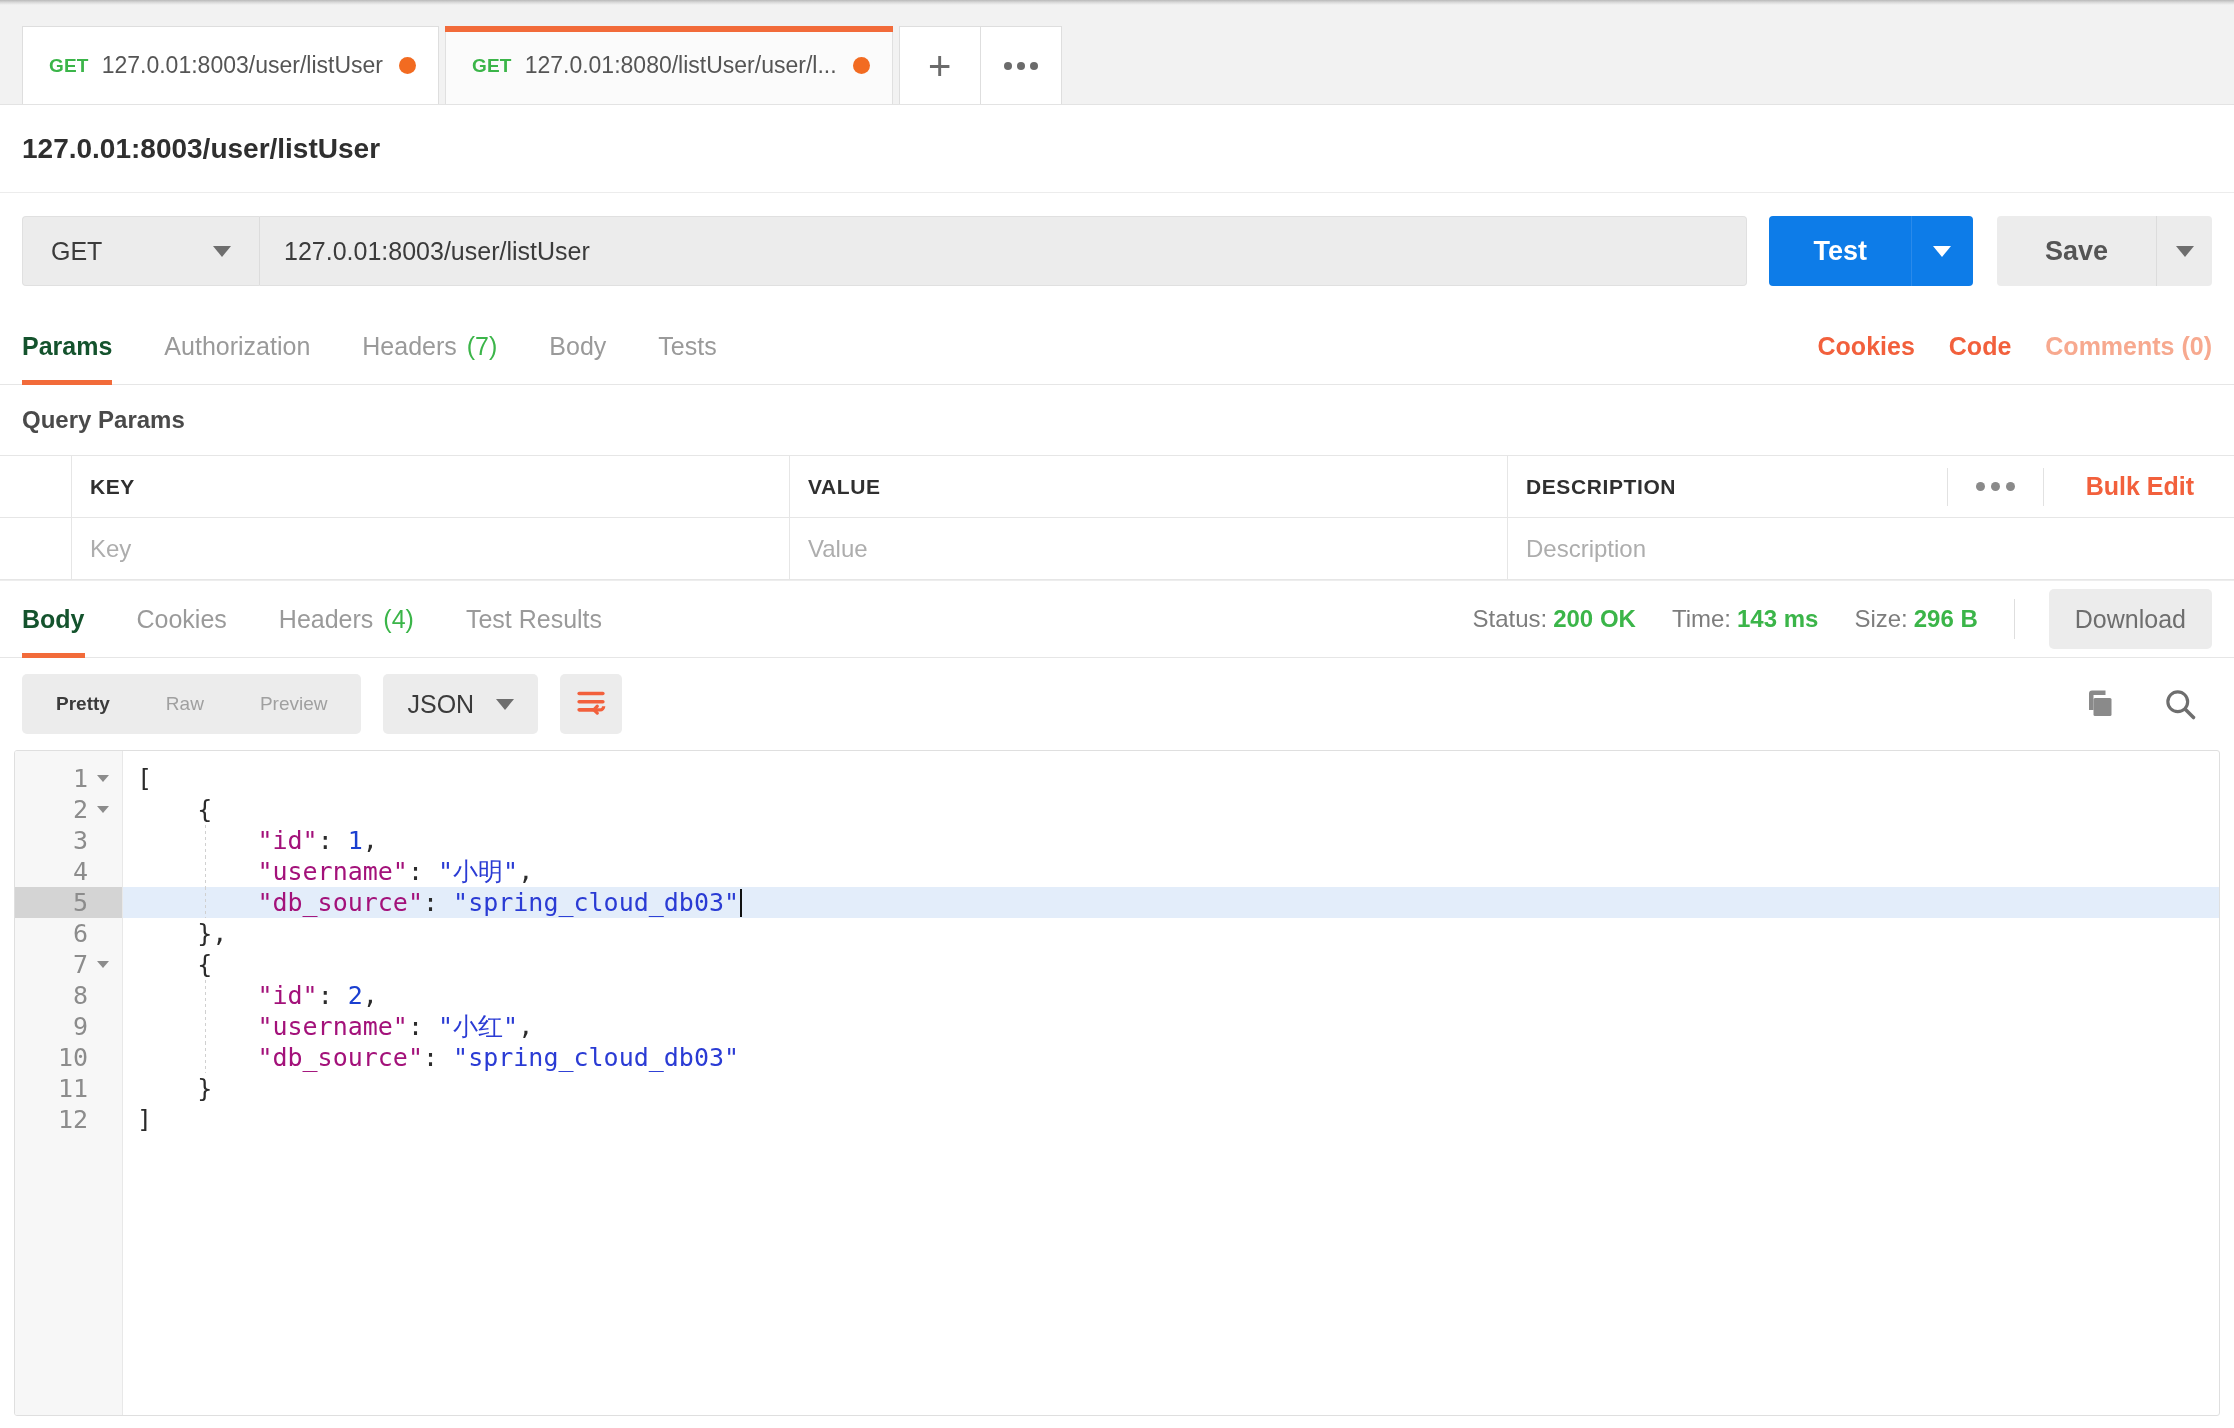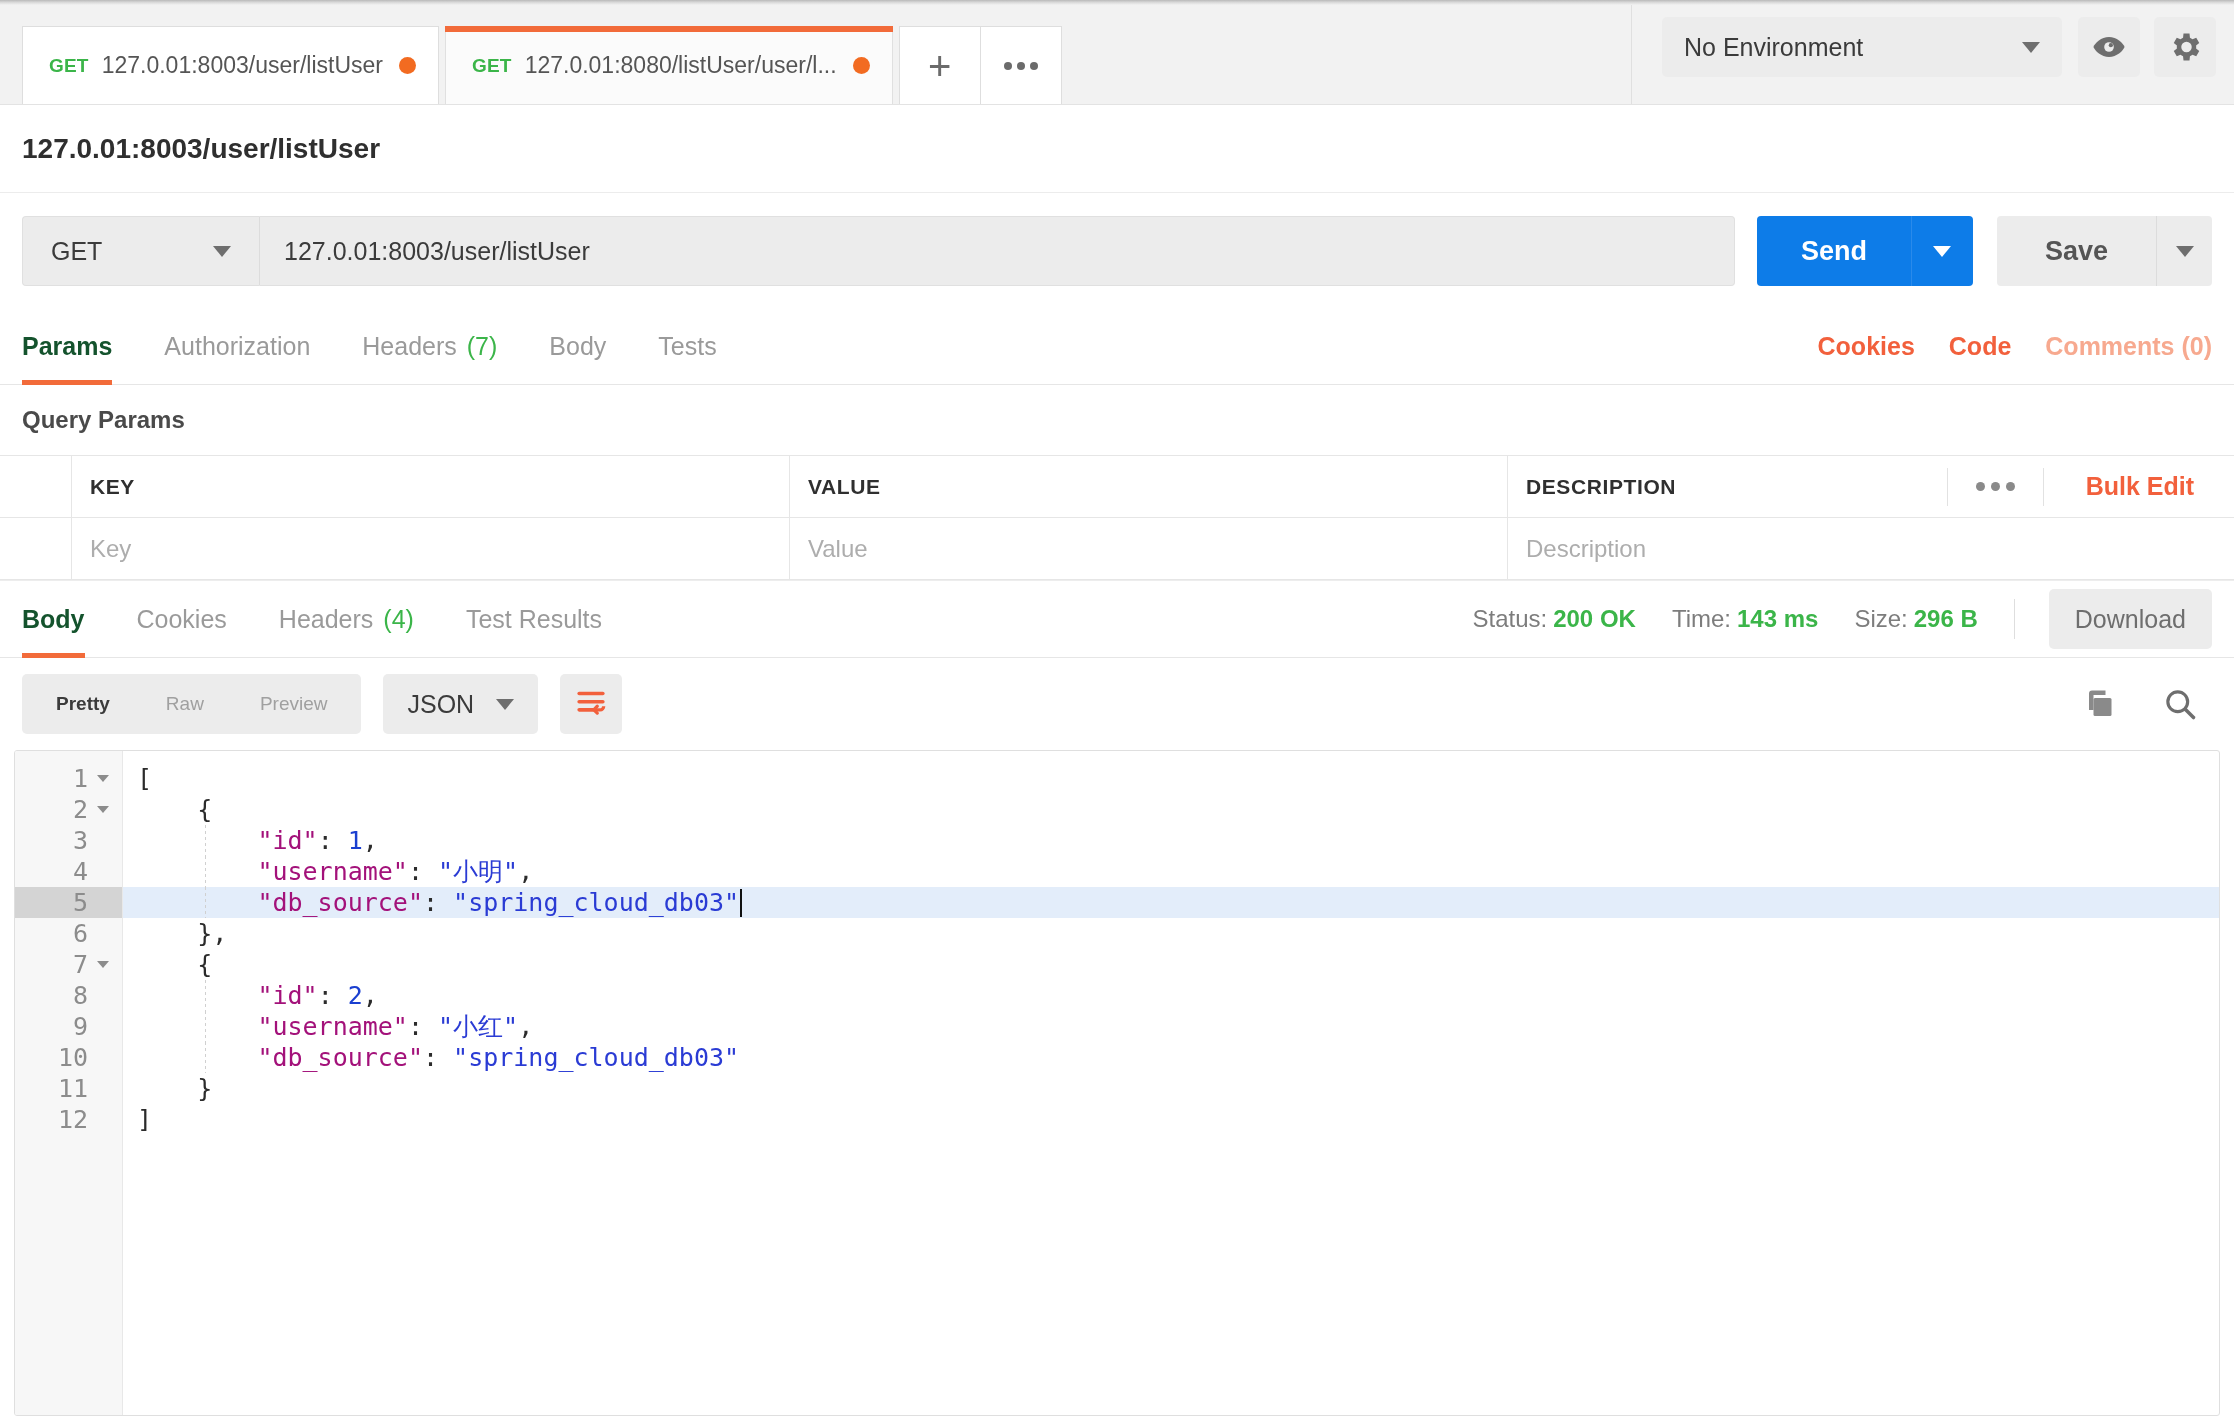--- a/index.html
+++ b/index.html
@@ -311,52 +311,34 @@
         </div>
         <div class="tab-btn">
           <span class="dots-glyph">
             <i></i>
             <i></i>
             <i></i>
           </span>
         </div>
       </div>
 
-    <div class="tabbar-right">
-      <div class="env-select">
-        <span>No Environment</span>
-        <span class="caret-dn"></span>
-      </div>
-      <div class="icon-btn">
-        <svg width="34" height="34" viewBox="0 0 24 24">
-          <path d="M12 5C6.5 5 2.2 9.1 1 12c1.2 2.9 5.5 7 11 7s9.8-4.1 11-7c-1.2-2.9-5.5-7-11-7z" fill="#6e6e6e"></path>
-          <circle cx="12" cy="12" r="3.4" fill="#ececec"></circle>
-          <circle cx="13.3" cy="10.7" r="1.5" fill="#6e6e6e"></circle>
-        </svg>
-      </div>
-      <div class="icon-btn">
-        <svg width="36" height="36" viewBox="0 0 24 24">
-          <path fill="#6e6e6e" d="M19.4 13a7.8 7.8 0 000-2l2.1-1.6-2-3.5-2.5 1a7.7 7.7 0 00-1.7-1L15 3h-4l-.3 2.9c-.6.2-1.2.6-1.7 1l-2.5-1-2 3.5L6.6 11a7.8 7.8 0 000 2l-2.1 1.6 2 3.5 2.5-1c.5.4 1.1.8 1.7 1L11 21h4l.3-2.9c.6-.2 1.2-.6 1.7-1l2.5 1 2-3.5L19.4 13zM13 15.5a3.5 3.5 0 110-7 3.5 3.5 0 010 7z"></path>
-        </svg>
-      </div>
-    </div>
   </div>
 
   <div class="req-title-row">
     <div class="req-title">127.0.01:8003/user/listUser</div>
   </div>
 
   <div class="urlbar-row">
     <div class="method-select">
       <span>GET</span>
       <span class="caret-dn"></span>
     </div>
     <input class="url-input" type="text" value="127.0.01:8003/user/listUser" placeholder="Enter request URL" style="">
     <div class="send-wrap">
-      <button class="send-btn">Send</button>
+      <button class="send-btn">Test</button>
       <div class="send-caret">
         <span class="caret-dn-w"></span>
       </div>
     </div>
     <div class="save-wrap">
       <button class="save-btn">Save</button>
       <div class="save-caret">
         <span class="caret-dn"></span>
       </div>
     </div>

